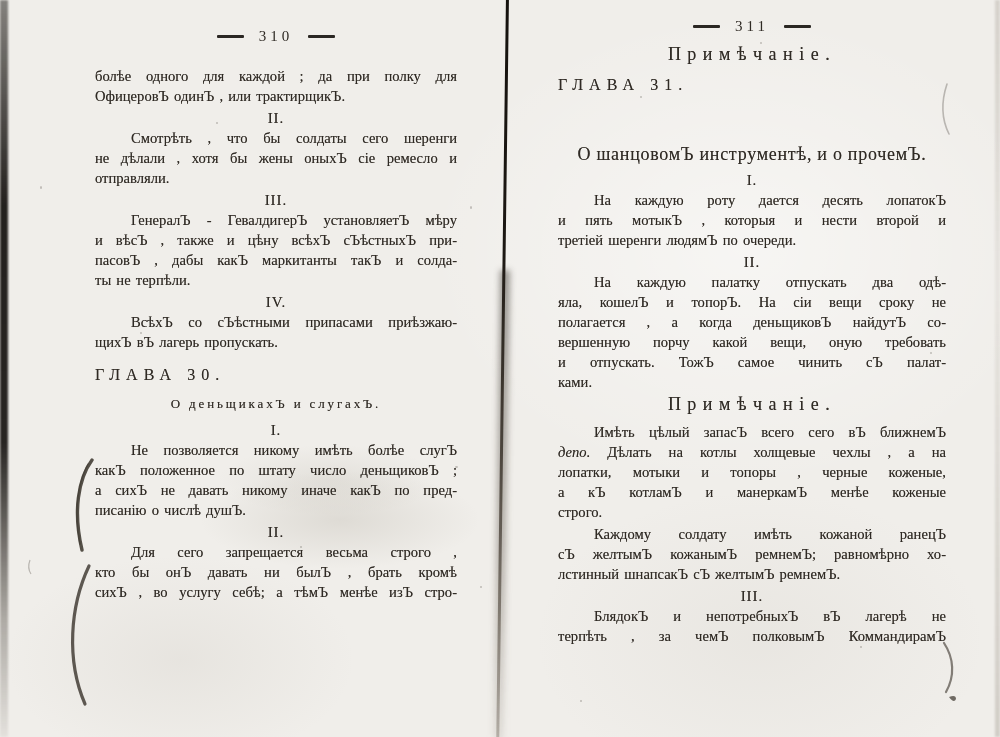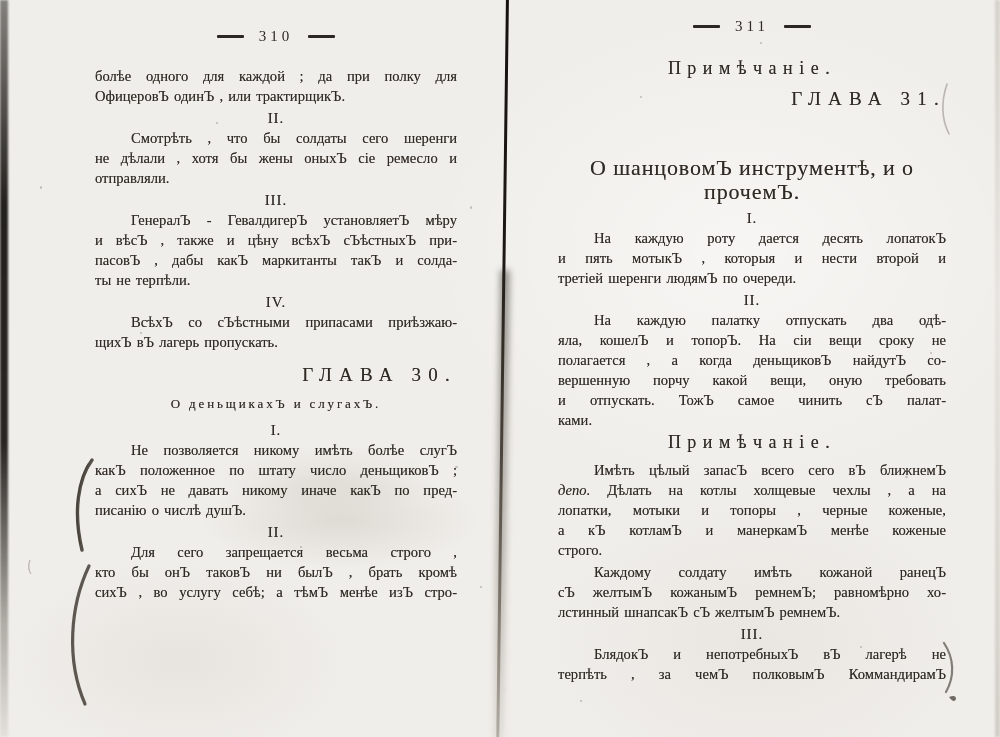--- a/index.html
+++ b/index.html
@@ -13,40 +13,40 @@
       radial-gradient(ellipse 300px 200px at 760px 640px, rgba(170,163,150,0.10), transparent 75%),
       radial-gradient(ellipse 420px 320px at 740px 250px, rgba(255,255,255,0.45), transparent 75%),
       #f0eeea;
   }
   .page { position:absolute; }
   .page-left  { left:95px;  top:26px; width:362px; }
   .page-right { left:558px; top:16px; width:388px; }
 
   .pg-header { display:flex; align-items:center; justify-content:center; gap:15px; height:20px; }
   .page-left  .pg-header { margin-bottom:20px; }
-  .page-right .pg-header { margin-bottom:20px; }
+  .page-right .pg-header { margin-bottom:6px; }
   .pg-num { font-size:15px; letter-spacing:4px; }
   .rule { width:27px; height:3px; background:#2b2723; border-radius:1px; }
 
   .ln {
     font-size:14.6px; line-height:20px; word-spacing:1.5px;
     text-align:justify; text-align-last:justify;
     text-shadow:0 0 0.5px rgba(47,42,36,0.55);
   }
   .ln.last { text-align-last:left; }
   .ind { text-indent:36px; }
   .it { font-style:italic; }
 
   .sec { text-align:center; font-size:15px; line-height:20px; margin:2px 0 0 0; letter-spacing:1px;
          text-shadow:0 0 0.5px rgba(47,42,36,0.5); }
-  .chap { text-align:right; font-size:19px; line-height:26px; letter-spacing:0.38em; margin:10px 0 4px 0;
+  .chap { text-align:left; font-size:16px; line-height:26px; letter-spacing:0.38em; margin:10px 0 4px 0;
           text-shadow:0 0 0.6px rgba(47,42,36,0.5); }
   .chap-sub { text-align:center; font-size:13px; line-height:24px; letter-spacing:0.22em; margin:0 0 4px 0;
           text-shadow:0 0 0.6px rgba(47,42,36,0.5); }
-  .chap-sub.tight { letter-spacing:0.04em; font-size:22px;margin-top:44px; }
+  .chap-sub.tight { letter-spacing:0.04em; font-size:18px;margin-top:44px; }
   .note-h { text-align:center; font-size:18px; line-height:24px; letter-spacing:0.36em; margin:0 0 6px 0;
           text-shadow:0 0 0.6px rgba(47,42,36,0.5); }
   .page-right .chap { margin:6px 0 2px 0; }
   .mt2 { margin-top:2px; }
 
   .edge-left { position:absolute; left:0; top:0; width:8px; height:100%; filter:blur(0.8px);
     background:linear-gradient(to bottom, rgba(25,22,18,0.50), rgba(18,15,12,0.92) 28%,
       rgba(18,15,12,0.90) 60%, rgba(50,44,36,0.35) 84%, rgba(80,70,58,0.08)); }
   .edge-right { position:absolute; right:0; top:0; width:5px; height:100%; filter:blur(1.2px);
     background:linear-gradient(to bottom, rgba(120,110,95,0.22), rgba(150,140,125,0.10) 40%, rgba(120,110,95,0.25)); }
@@ -111,21 +111,21 @@
     <div class="para">
       <div class="ln ind">Не позволяется никому имѣть болѣе слугЪ</div>
       <div class="ln">какЪ положенное по штату число деньщиковЪ ;</div>
       <div class="ln">а сихЪ не давать никому иначе какЪ по пред-</div>
       <div class="ln last">писанію о числѣ душЪ.</div>
     </div>
 
     <div class="sec">II.</div>
     <div class="para">
       <div class="ln ind">Для сего запрещается весьма строго ,</div>
-      <div class="ln">кто бы онЪ таковЪ ни былЪ , брать кромѣ</div>
+      <div class="ln">кто бы онЪ давать ни былЪ , брать кромѣ</div>
       <div class="ln">сихЪ , во услугу себѣ; а тѣмЪ менѣе изЪ стро-</div>
 
     </div>
   </div>
 
   <div class="page page-right">
     <div class="pg-header">
       <span class="rule"></span>
       <span class="pg-num">311</span>
       <span class="rule"></span>

